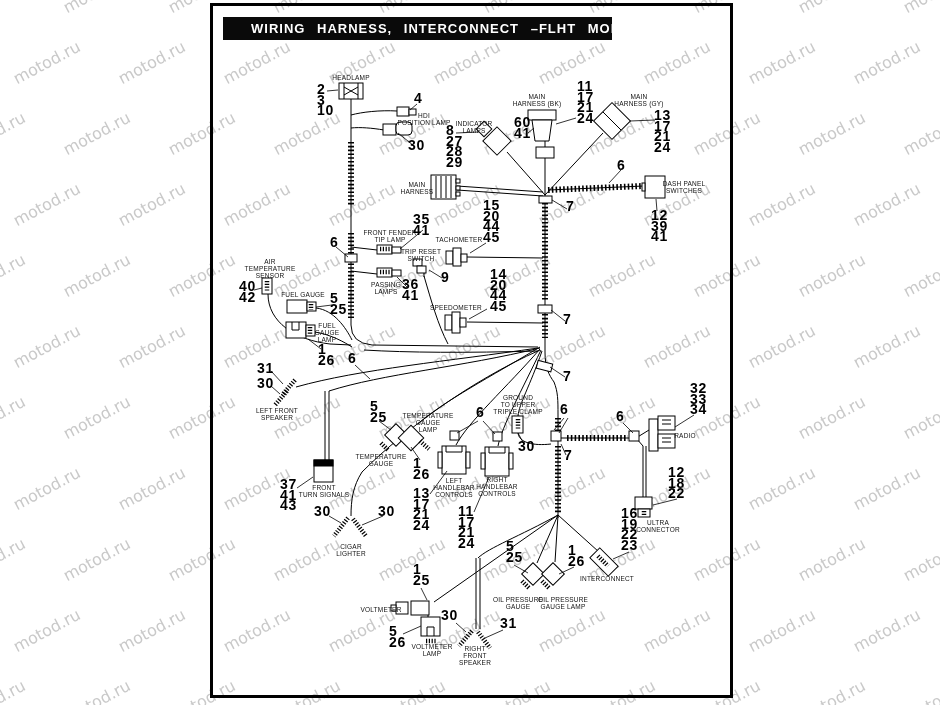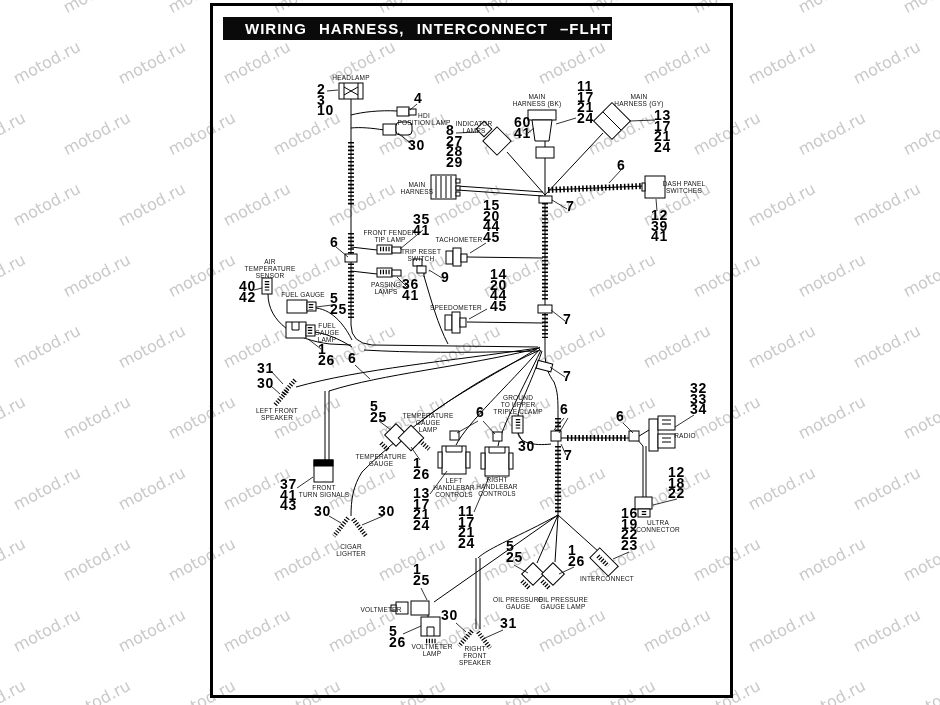--- a/index.html
+++ b/index.html
@@ -3,22 +3,22 @@
 <meta charset="utf-8">
 <style>
   html,body{margin:0;padding:0;}
   body{width:940px;height:705px;position:relative;background:#ffffff;overflow:hidden;
        font-family:"Liberation Sans",sans-serif;}
   .wm{position:absolute;transform:rotate(-28deg);font:16px "DejaVu Sans",sans-serif;
       color:#c9c9c9;white-space:pre;pointer-events:none;}
   #frame{position:absolute;left:210px;top:3px;width:523px;height:695px;
          border:3px solid #000;box-sizing:border-box;}
   #titlebar{position:absolute;left:223px;top:17px;width:389px;height:23px;background:#0a0a0a;
-            color:#ffffff;font-weight:bold;font-size:15px;line-height:23px;
-            letter-spacing:1px;word-spacing:7px;padding-left:22px;box-sizing:border-box;
+            color:#ffffff;font-weight:bold;font-size:13px;line-height:23px;
+            letter-spacing:1px;word-spacing:7px;padding-left:28px;box-sizing:border-box;
             white-space:pre;}
   svg{position:absolute;left:0;top:0;}
   .w{fill:none;stroke:#000;stroke-width:1;}
   .ld{fill:none;stroke:#000;stroke-width:0.8;}
   .cd{fill:none;stroke:#000;stroke-width:6;stroke-dasharray:1.6 2.2;}
   .str{fill:none;stroke:#000;stroke-width:4.5;stroke-dasharray:1.2 1.6;}
   .ic{fill:#fff;stroke:#000;stroke-width:1;}
   .icb{fill:#000;stroke:#000;stroke-width:1;}
   .lbl{position:absolute;font-size:6.5px;line-height:1.1;text-align:center;
        transform:translateX(-50%);white-space:pre;color:#111;letter-spacing:0.2px;}

